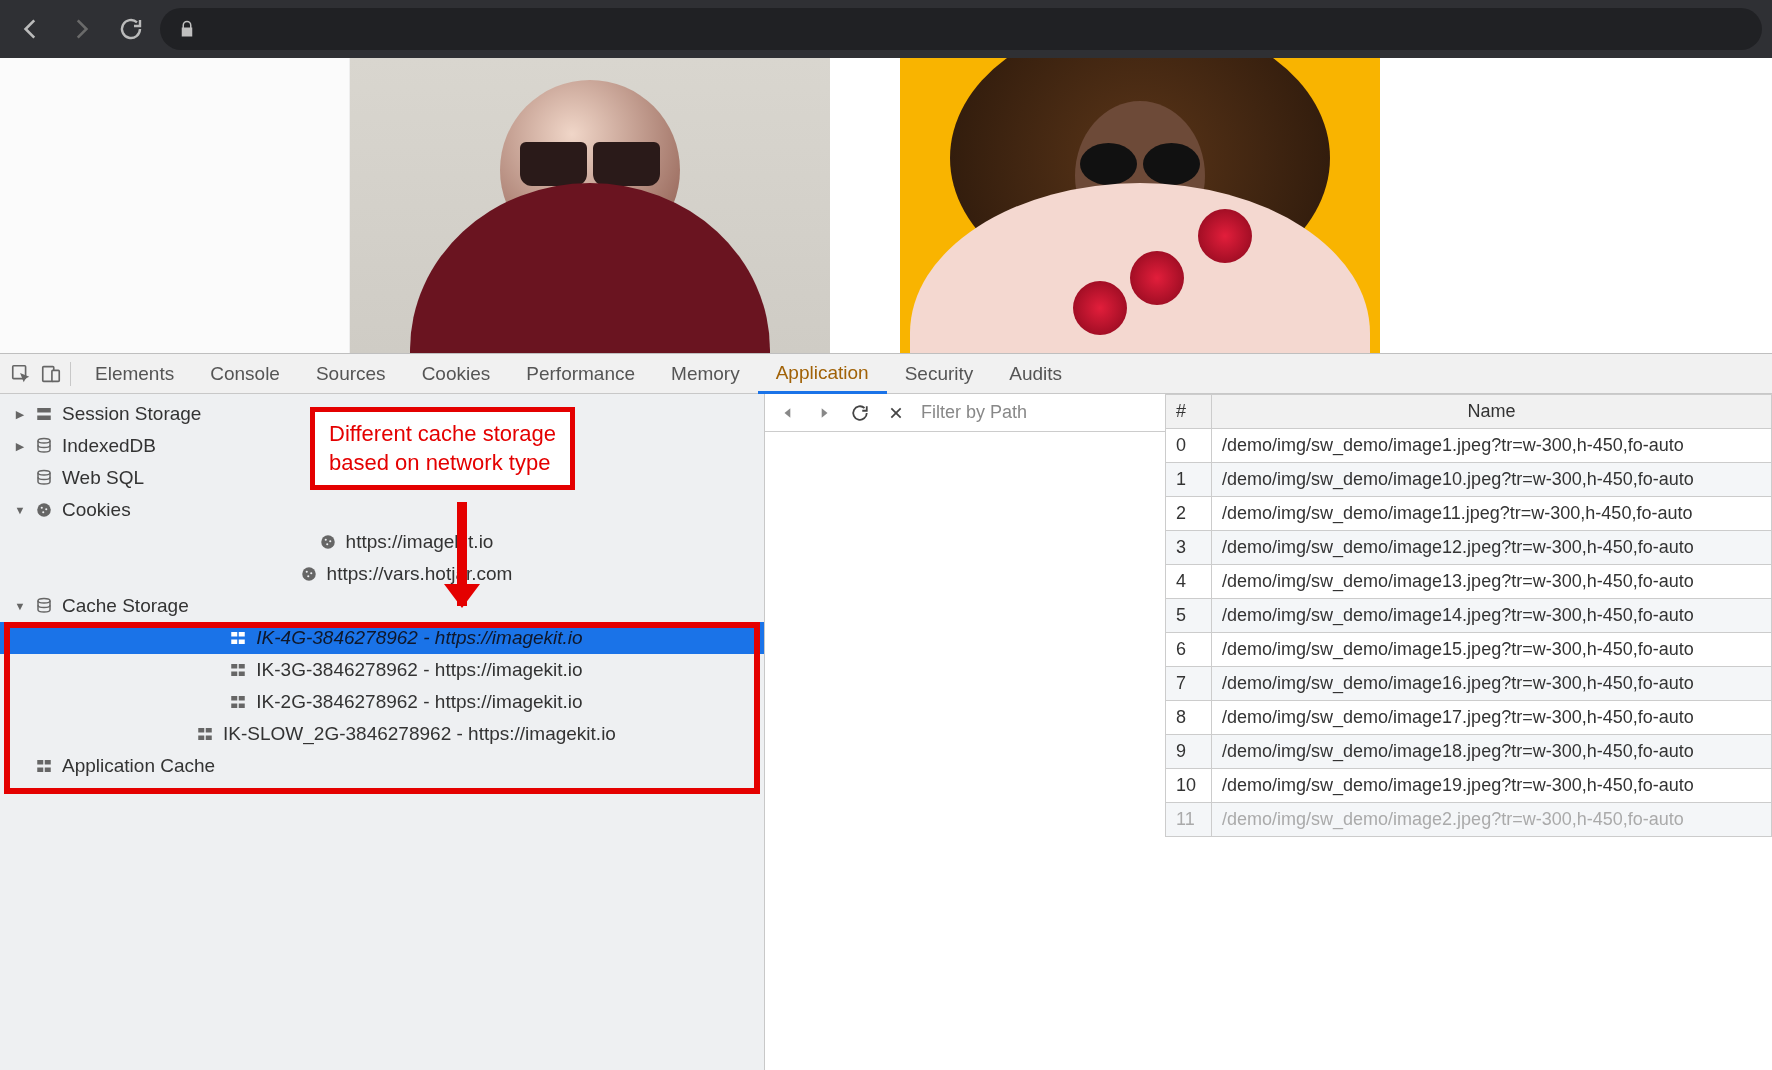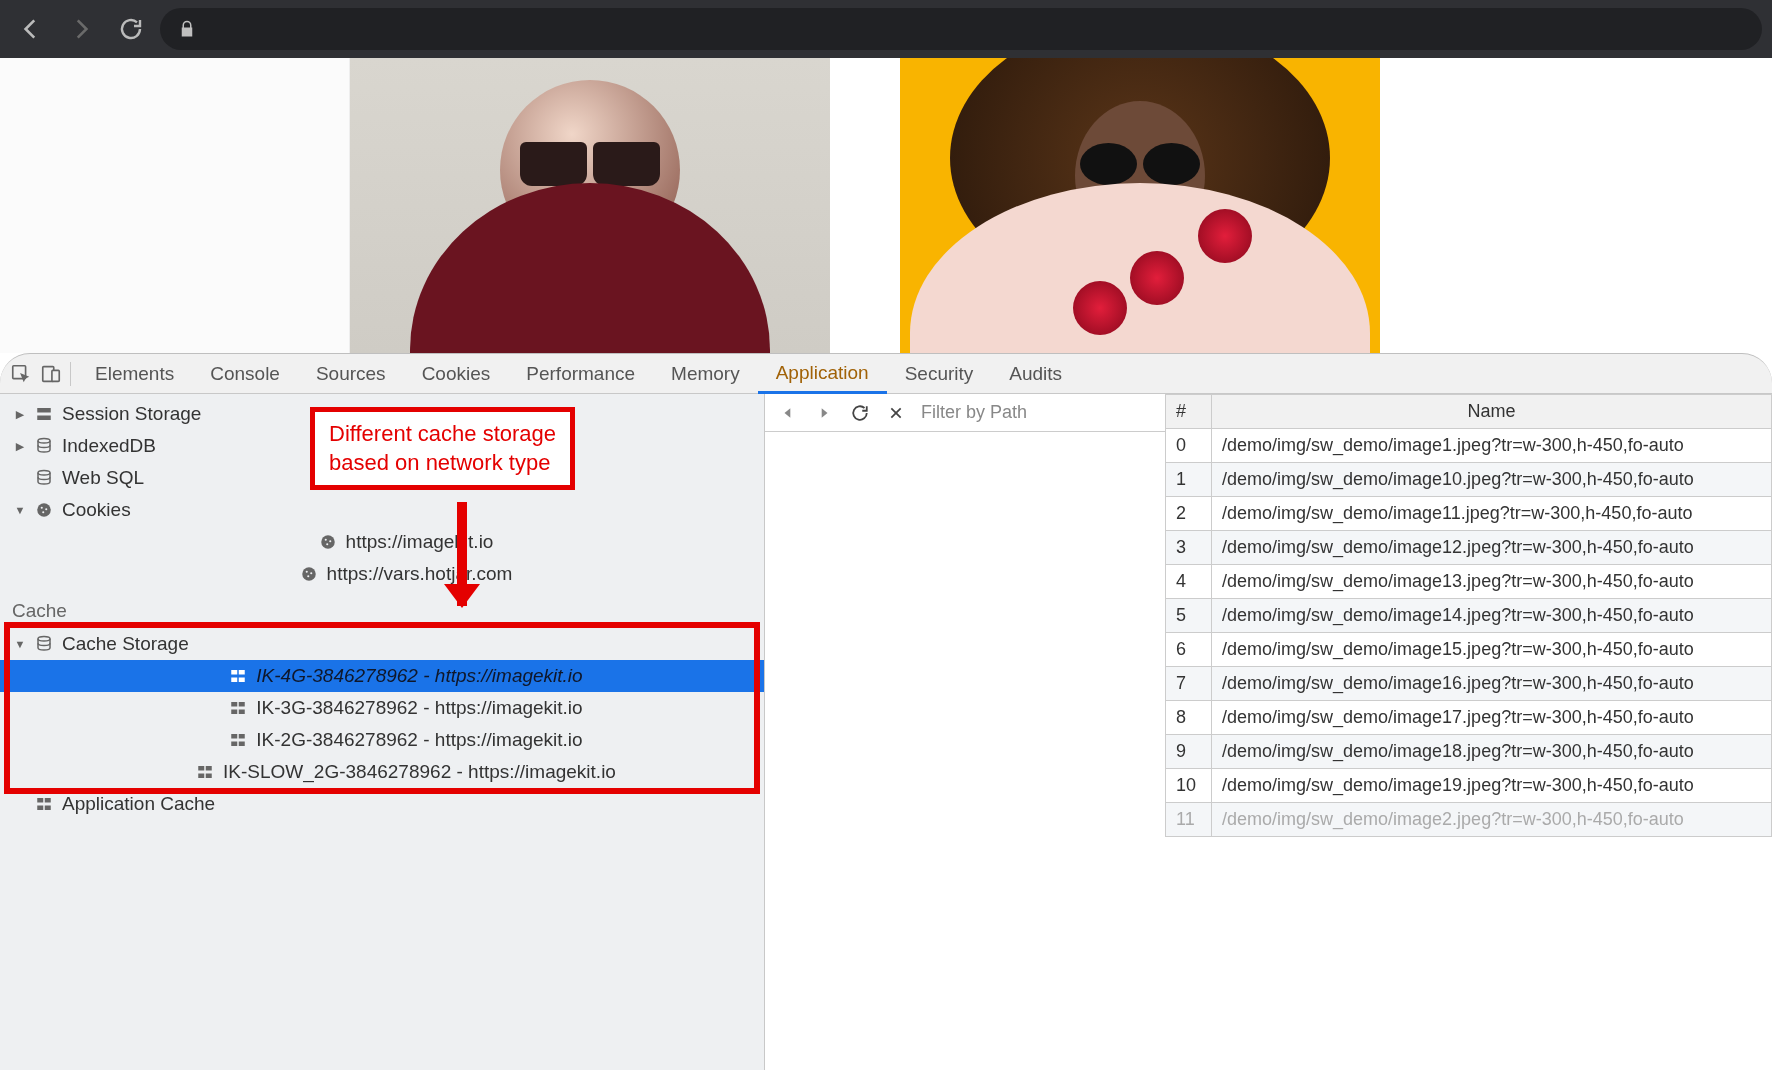--- a/index.html
+++ b/index.html
@@ -111,21 +111,20 @@
   .photo.two .glasses span{flex:1;background:#111;border-radius:50%;}
 
   
   .devtools {
     border-top: 1px solid #bfbfbf;
     background: #f1f1f1;
     height: calc(100vh - 58px - 295px);
     min-height: 470px;
     display:flex;
     flex-direction:column;
-    border-radius:30px;
   }
   .dt-tabs {
     height: 40px;
     display: flex;
     align-items: center;
     border-bottom: 1px solid #c8c8c8;
     padding-left: 6px;
     gap: 0;
     font-size: 19px;
     color:#555;
@@ -401,21 +400,20 @@
           <svg width="18" height="18" viewBox="0 0 24 24" fill="currentColor">
               <circle cx="12" cy="12" r="9"></circle>
               <circle cx="9" cy="9" r="1.4" fill="#eef0f2"></circle>
               <circle cx="15" cy="11" r="1.4" fill="#eef0f2"></circle>
               <circle cx="11" cy="15" r="1.4" fill="#eef0f2"></circle>
             </svg>
         </span>
         <span>https://vars.hotjar.com</span>
       </div>
 
-      <div class="section-header">Cache</div>
 
       <div class="tree-row">
         <span class="twisty">▼</span>
         <span class="ico">
           <svg width="18" height="18" viewBox="0 0 24 24" fill="none" stroke="currentColor" stroke-width="2">
               <ellipse cx="12" cy="5" rx="8" ry="3"></ellipse>
               <path d="M4 5v6c0 1.7 3.6 3 8 3s8-1.3 8-3V5"></path>
               <path d="M4 11v6c0 1.7 3.6 3 8 3s8-1.3 8-3v-6"></path>
             </svg>
         </span>

